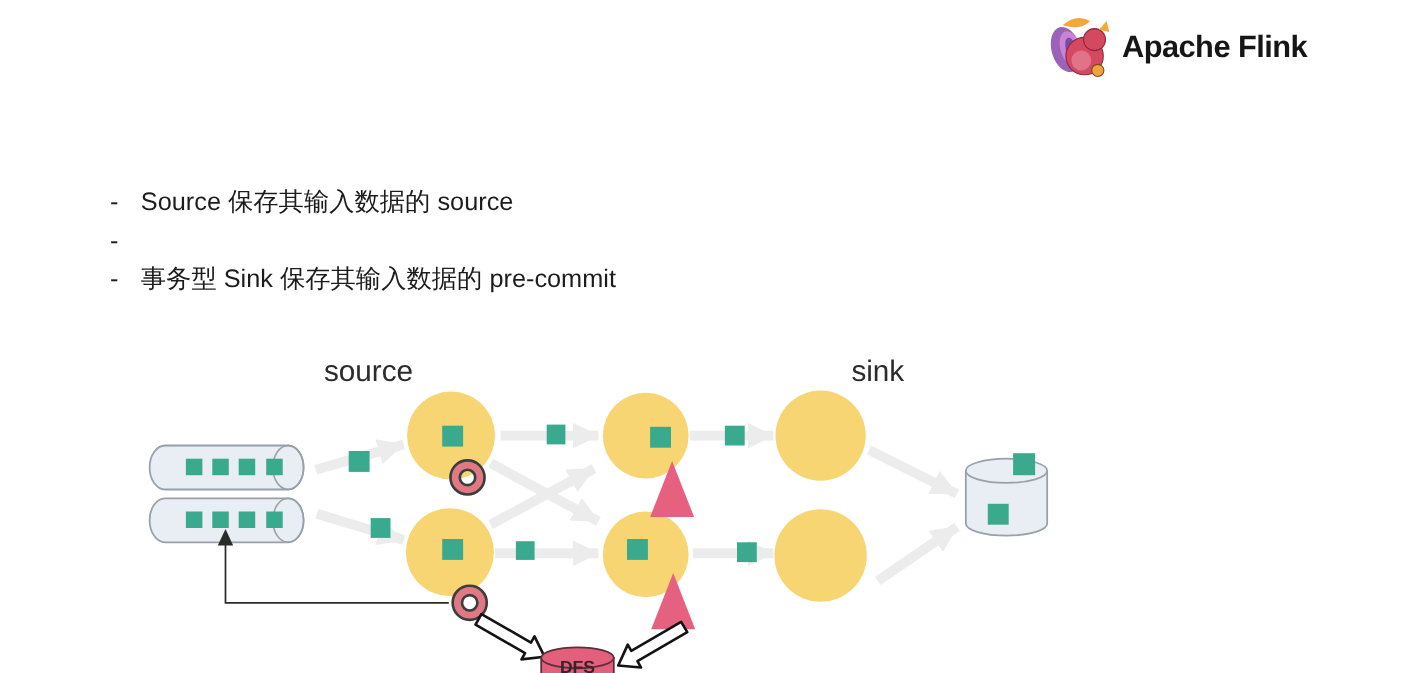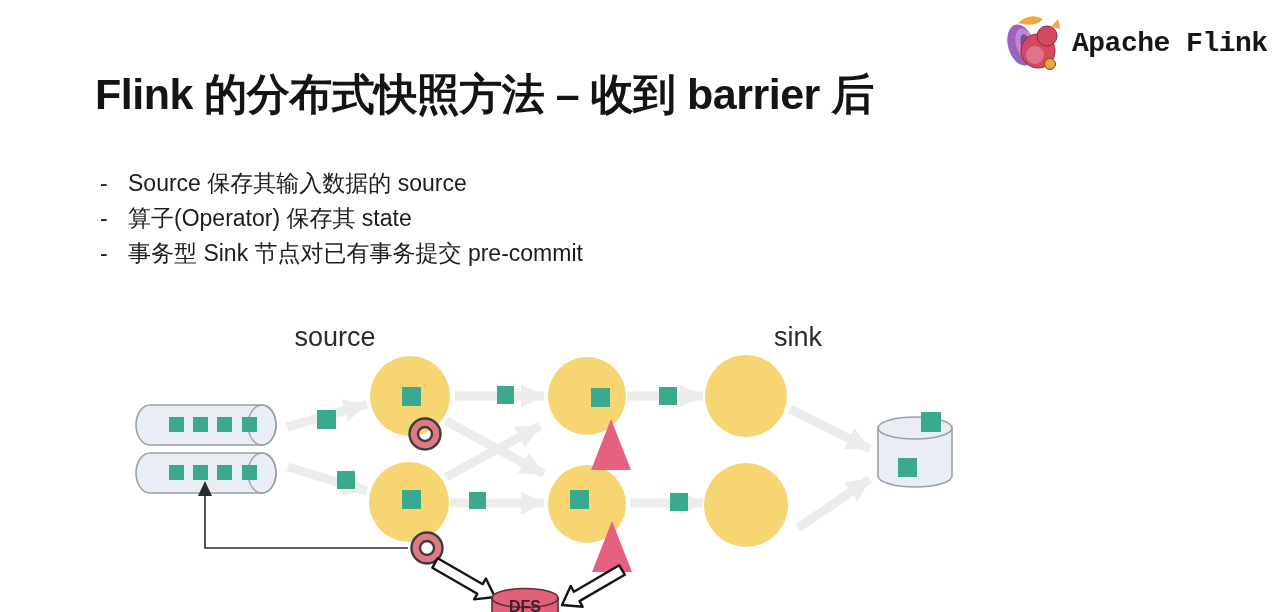--- a/index.html
+++ b/index.html
@@ -1,20 +1,20 @@
 <!DOCTYPE html>
 <html style="--operator_yellow: #F7D573; --record_teal: #3AAA8F; --barrier_pink: #E6617F; --donut_pink: #E07983; --queue_fill: #E9EDF4; --queue_border: #98A0AA; --arrow_gray: #ECECEC; --dfs_red: #E2607C; --text_dark: #1C1C1C;"><head>
 <meta charset="utf-8">
 <style>
   html,body{margin:0;padding:0;background:#fff;}
   .slide{
     position:relative;width:1280px;height:612px;background:#ffffff;overflow:hidden;
     font-family:"Liberation Sans","DejaVu Sans",sans-serif;
   }
-  .brand{position:absolute;left:1002px;top:10px;display:flex;align-items:center;gap:10px;font-family:Liberation Mono, monospace;}
+  .brand{position:absolute;left:950px;top:10px;display:flex;align-items:center;gap:10px;}
   .brand-name{font-size:28px;font-weight:bold;color:#161616;letter-spacing:-0.5px;white-space:nowrap;}
   .squirrel{width:60px;height:66px;}
   .title{
     position:absolute;left:95px;top:66px;margin:0;
     font-size:43px;font-weight:800;color:#141414;letter-spacing:-0.5px;white-space:nowrap;
   }
   .bullets{position:absolute;left:100px;top:166px;font-size:23px;color:var(--text_dark,#1c1c1c);}
   .bullet{display:flex;line-height:35px;}
   .bullet .marker{width:28px;flex:none;}
   .bullet .btext{white-space:nowrap;}
@@ -47,34 +47,32 @@
       <path d="M16,13 Q28,2 41,9 Q33,18 16,13 Z" fill="#F3A83C"></path>
       <circle cx="36" cy="41" r="17" fill="#D34A60" stroke="#8e2740" stroke-width="1"></circle>
       <circle cx="45" cy="26" r="10" fill="#D34A60" stroke="#8e2740" stroke-width="1"></circle>
       <path d="M49,17 l7,-8 l2.5,10 z" fill="#F3A83C"></path>
       <circle cx="33" cy="45" r="9" fill="#E0738A"></circle>
       <circle cx="48" cy="54" r="5.5" fill="#F0A33C" stroke="#7A4A1E" stroke-width="1"></circle>
     </svg>
     <span class="brand-name">Apache Flink</span>
   </div>
 
-  <h1 class="title">Flink 的分布式快照方法 – 收到 barrier 后</h1>
 
   <div class="bullets">
     <div class="bullet">
       <span class="marker">-</span>
       <span class="btext">Source 保存其输入数据的 source</span>
     </div>
     <div class="bullet">
       <span class="marker">-</span>
-      <span class="btext">算子(Operator) 保存其 state</span>
     </div>
     <div class="bullet">
       <span class="marker">-</span>
-      <span class="btext">事务型 Sink 节点对已有事务提交 pre-commit</span>
+      <span class="btext">事务型 Sink 保存其输入数据的 pre-commit</span>
     </div>
   </div>
 
   <svg class="diagram" viewBox="0 0 1280 612" aria-hidden="true">
     <defs>
       <marker id="ah" markerWidth="2.8" markerHeight="2.6" refX="2.6" refY="1.3" orient="auto">
         <path d="M0,0 L2.7,1.3 L0,2.6 Z" style="fill:var(--arrow_gray,#ECECEC)"></path>
       </marker>
     </defs>
 

